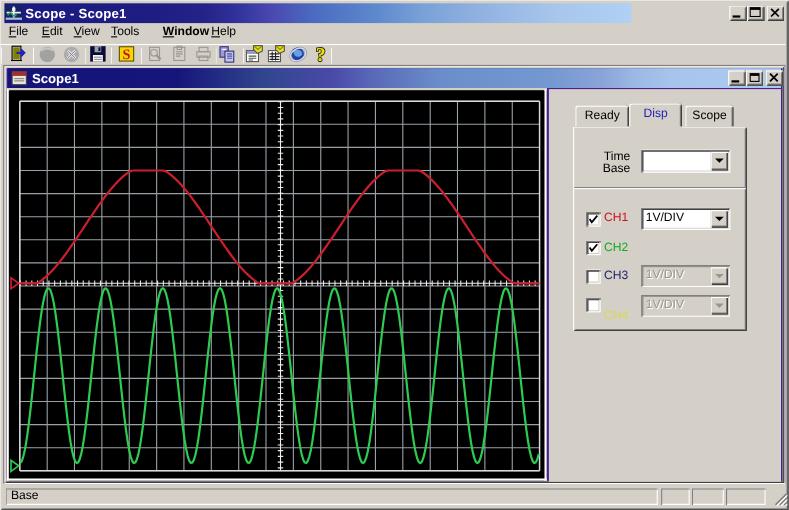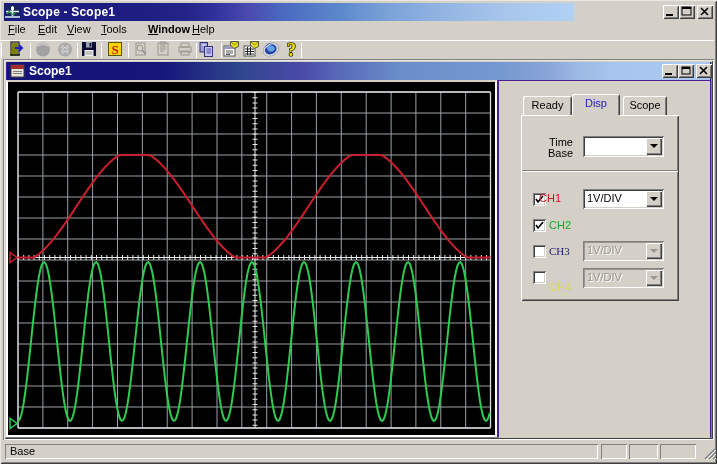--- a/index.html
+++ b/index.html
@@ -230,33 +230,33 @@
     <div class="abs" style="left:44px;top:56px;width:30px;text-align:right;line-height:11px;">Time<br>Base</div>
     <div class="combo" style="left:84px;top:55px;width:81px;height:21px;">
           <div class="cbtn" style="height:17px;"></div>
         </div>
     <div class="abs" style="left:23px;top:89px;width:156px;height:2px;border-top:1px solid #808080;border-bottom:1px solid #fff;"></div>
     <div class="check" style="left:34px;top:112px;">
           <svg width="13" height="13" style="position:absolute;left:0;top:0;">
             <path d="M3 6 L5 9 L10 3" stroke="#000" stroke-width="1.6" fill="none"></path>
           </svg>
         </div>
-    <span class="chlabel" style="left:40px;top:111px;color:#cc1122;">CH1</span>
+    <span class="chlabel" style="left:50px;top:111px;color:#cc1122;">CH1</span>
     <div class="combo" style="left:84px;top:108px;width:81px;height:20px;">
           <span class="txt">1V/DIV</span>
           <div class="cbtn" style="height:16px;"></div>
         </div>
     <div class="check" style="left:34px;top:138px;">
           <svg width="13" height="13" style="position:absolute;left:0;top:0;">
             <path d="M3 6 L5 9 L10 3" stroke="#000" stroke-width="1.6" fill="none"></path>
           </svg>
         </div>
     <span class="chlabel" style="left:50px;top:138px;color:#11aa22;">CH2</span>
     <div class="check" style="left:34px;top:164px;"></div>
-    <span class="chlabel" style="left:50px;top:164px;color:#202070;font-family:Liberation Serif, serif;">CH3</span>
+    <span class="chlabel" style="left:50px;top:164px;color:#202070;">CH3</span>
     <div class="combo dis" style="left:84px;top:160px;width:81px;height:20px;">
           <span class="txt">1V/DIV</span>
           <div class="cbtn" style="height:16px;"></div>
         </div>
     <div class="check" style="left:34px;top:190px;"></div>
     <span class="chlabel" style="left:50px;top:200px;color:#d8d855;">CH4</span>
     <div class="combo dis" style="left:84px;top:187px;width:81px;height:20px;">
           <span class="txt">1V/DIV</span>
           <div class="cbtn" style="height:16px;"></div>
         </div>

